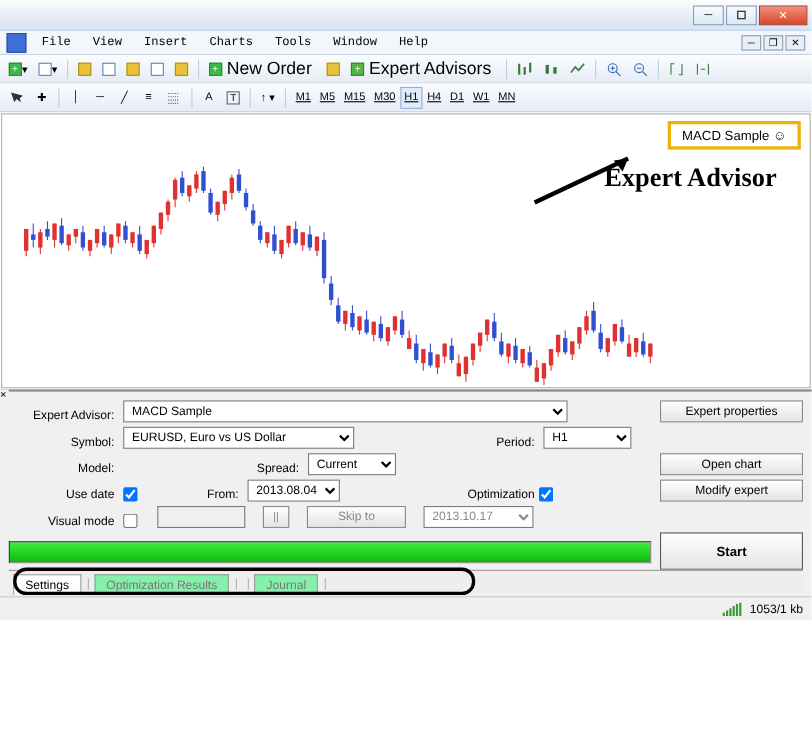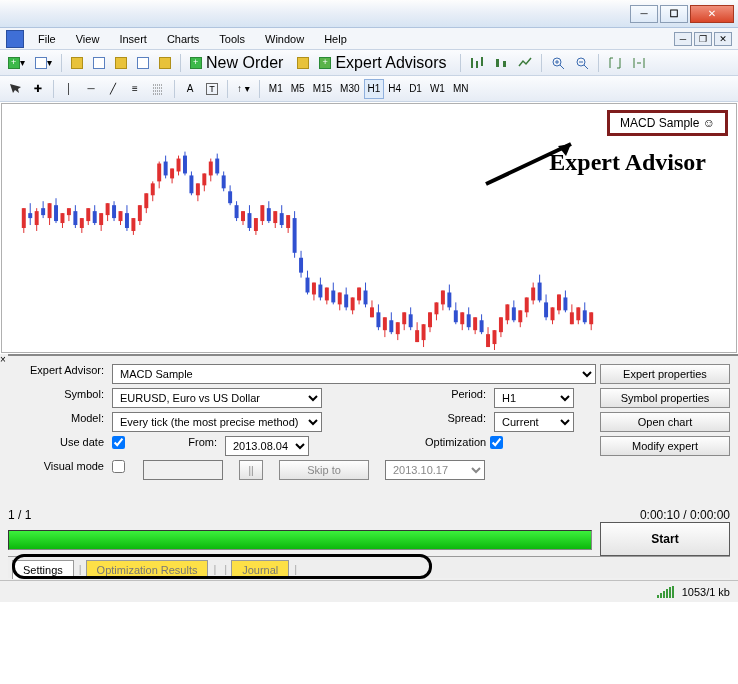--- a/index.html
+++ b/index.html
@@ -9,60 +9,60 @@
 .title-bar { height: 28px; background: linear-gradient(#fdfdfd, #e8eef7, #d6e4f3); border-bottom: 1px solid #b0c4de; display: flex; align-items: center; padding: 0 4px; }
 .title-text { flex: 1; }
 .win-btns { display: flex; gap: 2px; }
 .win-btn { width: 28px; height: 18px; border: 1px solid #8a9db5; background: linear-gradient(#f7fbff,#dde9f7); display: flex; align-items: center; justify-content: center; font-size: 10px; cursor: pointer; }
 .win-btn.close { background: linear-gradient(#f08f7a,#d9472a); color: #fff; border-color: #a83820; width: 44px; }
 .win-btn.max { font-weight: bold; }
 
 
 .menu-bar { height: 22px; background: #f3f6fa; border-bottom: 1px solid #c8d4e4; display: flex; align-items: center; padding: 0 2px; }
 .app-icon { width: 18px; height: 18px; background: #3f6fd6; margin: 0 4px; border: 1px solid #2a4f9e; }
-.menu-item { padding: 3px 10px; cursor: pointer; }
+.menu-item { padding: 3px 10px; cursor: pointer; font-family: Liberation Mono, monospace; }
 .sub-win-btns { margin-left: auto; display: flex; gap: 2px; padding-right: 4px; }
 .sub-win-btn { width: 18px; height: 14px; border: 1px solid #8a9db5; background: #e7eef7; display:flex; align-items:center; justify-content:center; font-size:9px; cursor:pointer; }
 
 
 .toolbar { height: 26px; background: linear-gradient(#fbfcfe,#e6ecf5); border-bottom: 1px solid #c8d4e4; display: flex; align-items: center; padding: 0 4px; gap: 2px; }
 .tb-btn { min-width: 20px; height: 20px; border: 1px solid transparent; display: flex; align-items: center; justify-content: center; padding: 0 3px; cursor: pointer; font-size:10px; }
 .tb-sep { width: 1px; height: 18px; background: #c0ccdb; margin: 0 3px; }
 .tb-label { padding: 0 4px; font-size: 16px; }
 .tb-ico { width: 14px; height: 14px; display:inline-block; }
 
 
 .chart-area { position: relative; height: 250px; background: #fff; border: 1px solid #b0b0b0; margin: 1px; }
-.ea-badge { position: absolute; right: 8px; top: 6px; border: 3px solid #7f1d1d; padding: 3px 10px; font-size: 12px; background: #fff; }
+.ea-badge { position: absolute; right: 8px; top: 6px; border: 3px solid #eab308; padding: 3px 10px; font-size: 12px; background: #fff; }
 .ea-annot { position: absolute; right: 30px; top: 45px; font-size: 24px; font-weight: bold; font-family: "Times New Roman", serif; }
 .ea-arrow { position: absolute; right: 140px; top: 30px; }
 
 
 .tester { border-top: 2px solid #888; background: #f0f0f0; padding: 8px 8px 2px 8px; position: relative; }
 .tester-close { position: absolute; left: -2px; top: -2px; font-size: 10px; cursor: pointer; background:#f0f0f0; padding:0 2px;}
-.form-row { display: flex; align-items: flex-start; margin-bottom: 4px; gap: 4px; }
+.form-row { display: flex; align-items: flex-end; margin-bottom: 4px; gap: 4px; }
 .form-label { width: 100px; text-align: right; padding-right: 4px; }
 .form-label.narrow { width: 60px; }
 select, input[type=text] { height: 20px; border: 1px solid #7a7a7a; background: #fff; padding: 1px 3px; font-size: 11px; font-family: inherit; }
 .cb { width:13px; height:13px; }
 .panel-btn { width: 130px; height: 20px; background: linear-gradient(#fefefe,#e4e4e4); border: 1px solid #8a8a8a; cursor: pointer; font-size:11px; }
 .right-col { margin-left: auto; }
 .skip-btn { width: 90px; height:20px; background:linear-gradient(#fefefe,#e4e4e4); border:1px solid #8a8a8a; color:#888; }
 .pause-btn { width:24px; height:20px; background:linear-gradient(#fefefe,#e4e4e4); border:1px solid #8a8a8a; color:#888; font-size:10px; }
 
 .progress-row { display:flex; align-items:center; margin-top: 28px; }
 .progress-label-l { font-size: 12px; }
 .progress-label-r { margin-left:auto; font-size:12px; }
 .progress-bar { height: 20px; background: linear-gradient(#3cf03c,#0cb80c); border: 1px inset #888; margin-top: 2px; }
 .start-btn { width: 130px; height:34px; background:linear-gradient(#fefefe,#e4e4e4); border:1px solid #5a5a5a; cursor:pointer; font-weight:bold; font-size:12px; }
 .progress-wrap { display:flex; gap:8px; align-items:center; }
 
 
 .bottom-tabs { display:flex; border-top:1px solid #999; background:#eee; height:22px; align-items:flex-end; padding:0 4px; position:relative;}
-.btab { padding: 3px 10px; border: 1px solid #999; border-bottom:none; background:#fde047; margin-right:1px; color:#777; cursor:pointer; position:relative; top:1px;}
+.btab { padding: 3px 10px; border: 1px solid #999; border-bottom:none; background:#86efac; margin-right:1px; color:#777; cursor:pointer; position:relative; top:1px;}
 .btab.active { background:#fff; color:#000; font-weight:normal; }
 .tabs-outline { position:absolute; left:4px; bottom:-1px; width:420px; height:25px; border:3px solid #000; border-radius:12px; pointer-events:none; }
 
 
 .status-bar { height: 22px; background:#f0f0f0; border-top:1px solid #c0c0c0; display:flex; align-items:center; padding:0 8px; }
 .status-right { margin-left:auto; display:flex; align-items:center; gap:8px; }
 .conn-bars { display:flex; gap:1px; align-items:flex-end; height:12px; }
 .conn-bars span { width:2px; background:#3a9a3a; }
 
 
@@ -192,21 +192,21 @@
       </svg>
     </div>
   <div class="tb-sep"></div>
   <div class="tb-btn">A</div>
   <div class="tb-btn">
       <span style="border:1px solid #666;padding:0 2px;font-size:9px;">T</span>
     </div>
   <div class="tb-sep"></div>
   <div class="tb-btn">↑ ▾</div>
   <div class="tb-sep"></div>
-  <div id="tf-holder" style="display:flex;">
+  <div id="tf-holder" style="display:flex;text-decoration:underline;">
       <div class="tb-btn">M1</div>
       <div class="tb-btn">M5</div>
       <div class="tb-btn">M15</div>
       <div class="tb-btn">M30</div>
       <div class="tb-btn" style="border: 1px solid rgb(143, 176, 221); background: rgb(224, 236, 250);">H1</div>
       <div class="tb-btn">H4</div>
       <div class="tb-btn">D1</div>
       <div class="tb-btn">W1</div>
       <div class="tb-btn">MN</div>
     </div>
@@ -401,36 +401,34 @@
     <path d="M95 10 L82 12 L90 22 Z" fill="#000"></path>
   </svg>
   <div class="ea-annot">Expert Advisor</div>
 </div>
 
 <div class="tester">
   <div class="tester-close">×</div>
 
   <div class="form-row">
     <div class="form-label">Expert Advisor:</div>
-    <select style="width:484px"><option>MACD Sample</option></select>
+    <select style="width:404px"><option>MACD Sample</option></select>
     <button class="panel-btn right-col">Expert properties</button>
   </div>
 
   <div class="form-row">
     <div class="form-label">Symbol:</div>
     <select style="width:210px"><option>EURUSD, Euro vs US Dollar</option></select>
     <div style="width:100px"></div>
     <div class="form-label narrow">Period:</div>
     <select style="width:80px"><option>H1</option></select>
-    <button class="panel-btn right-col">Symbol properties</button>
   </div>
 
   <div class="form-row">
     <div class="form-label">Model:</div>
-    <select style="width:210px"><option>Every tick (the most precise method)</option></select>
     <div style="width:100px"></div>
     <div class="form-label narrow">Spread:</div>
     <select style="width:80px"><option class="highlight">Current</option></select>
     <button class="panel-btn right-col">Open chart</button>
   </div>
 
   <div class="form-row">
     <div class="form-label">Use date</div>
     <input type="checkbox" class="cb" checked="" style="">
     <div style="width:48px"></div>
@@ -448,24 +446,20 @@
     <div style="width:10px"></div>
     <input type="text" style="width: 80px; background: rgb(240, 240, 240);" disabled="">
     <div style="width:8px"></div>
     <button class="pause-btn">||</button>
     <div style="width:8px"></div>
     <button class="skip-btn">Skip to</button>
     <div style="width:8px"></div>
     <select style="width:100px;color:#888"><option>2013.10.17</option></select>
   </div>
 
-  <div class="progress-row">
-    <div class="progress-label-l">1 / 1</div>
-    <div class="progress-label-r">0:00:10 / 0:00:00</div>
-  </div>
   <div class="progress-wrap">
     <div class="progress-bar" style="flex:1"></div>
     <button class="start-btn">Start</button>
   </div>
 
   <div class="bottom-tabs">
     <div class="btab active">Settings</div>
     <div style="color:#aaa;padding:3px 4px">|</div>
     <div class="btab">Optimization Results</div>
     <div style="color:#aaa;padding:3px 4px">|</div>

